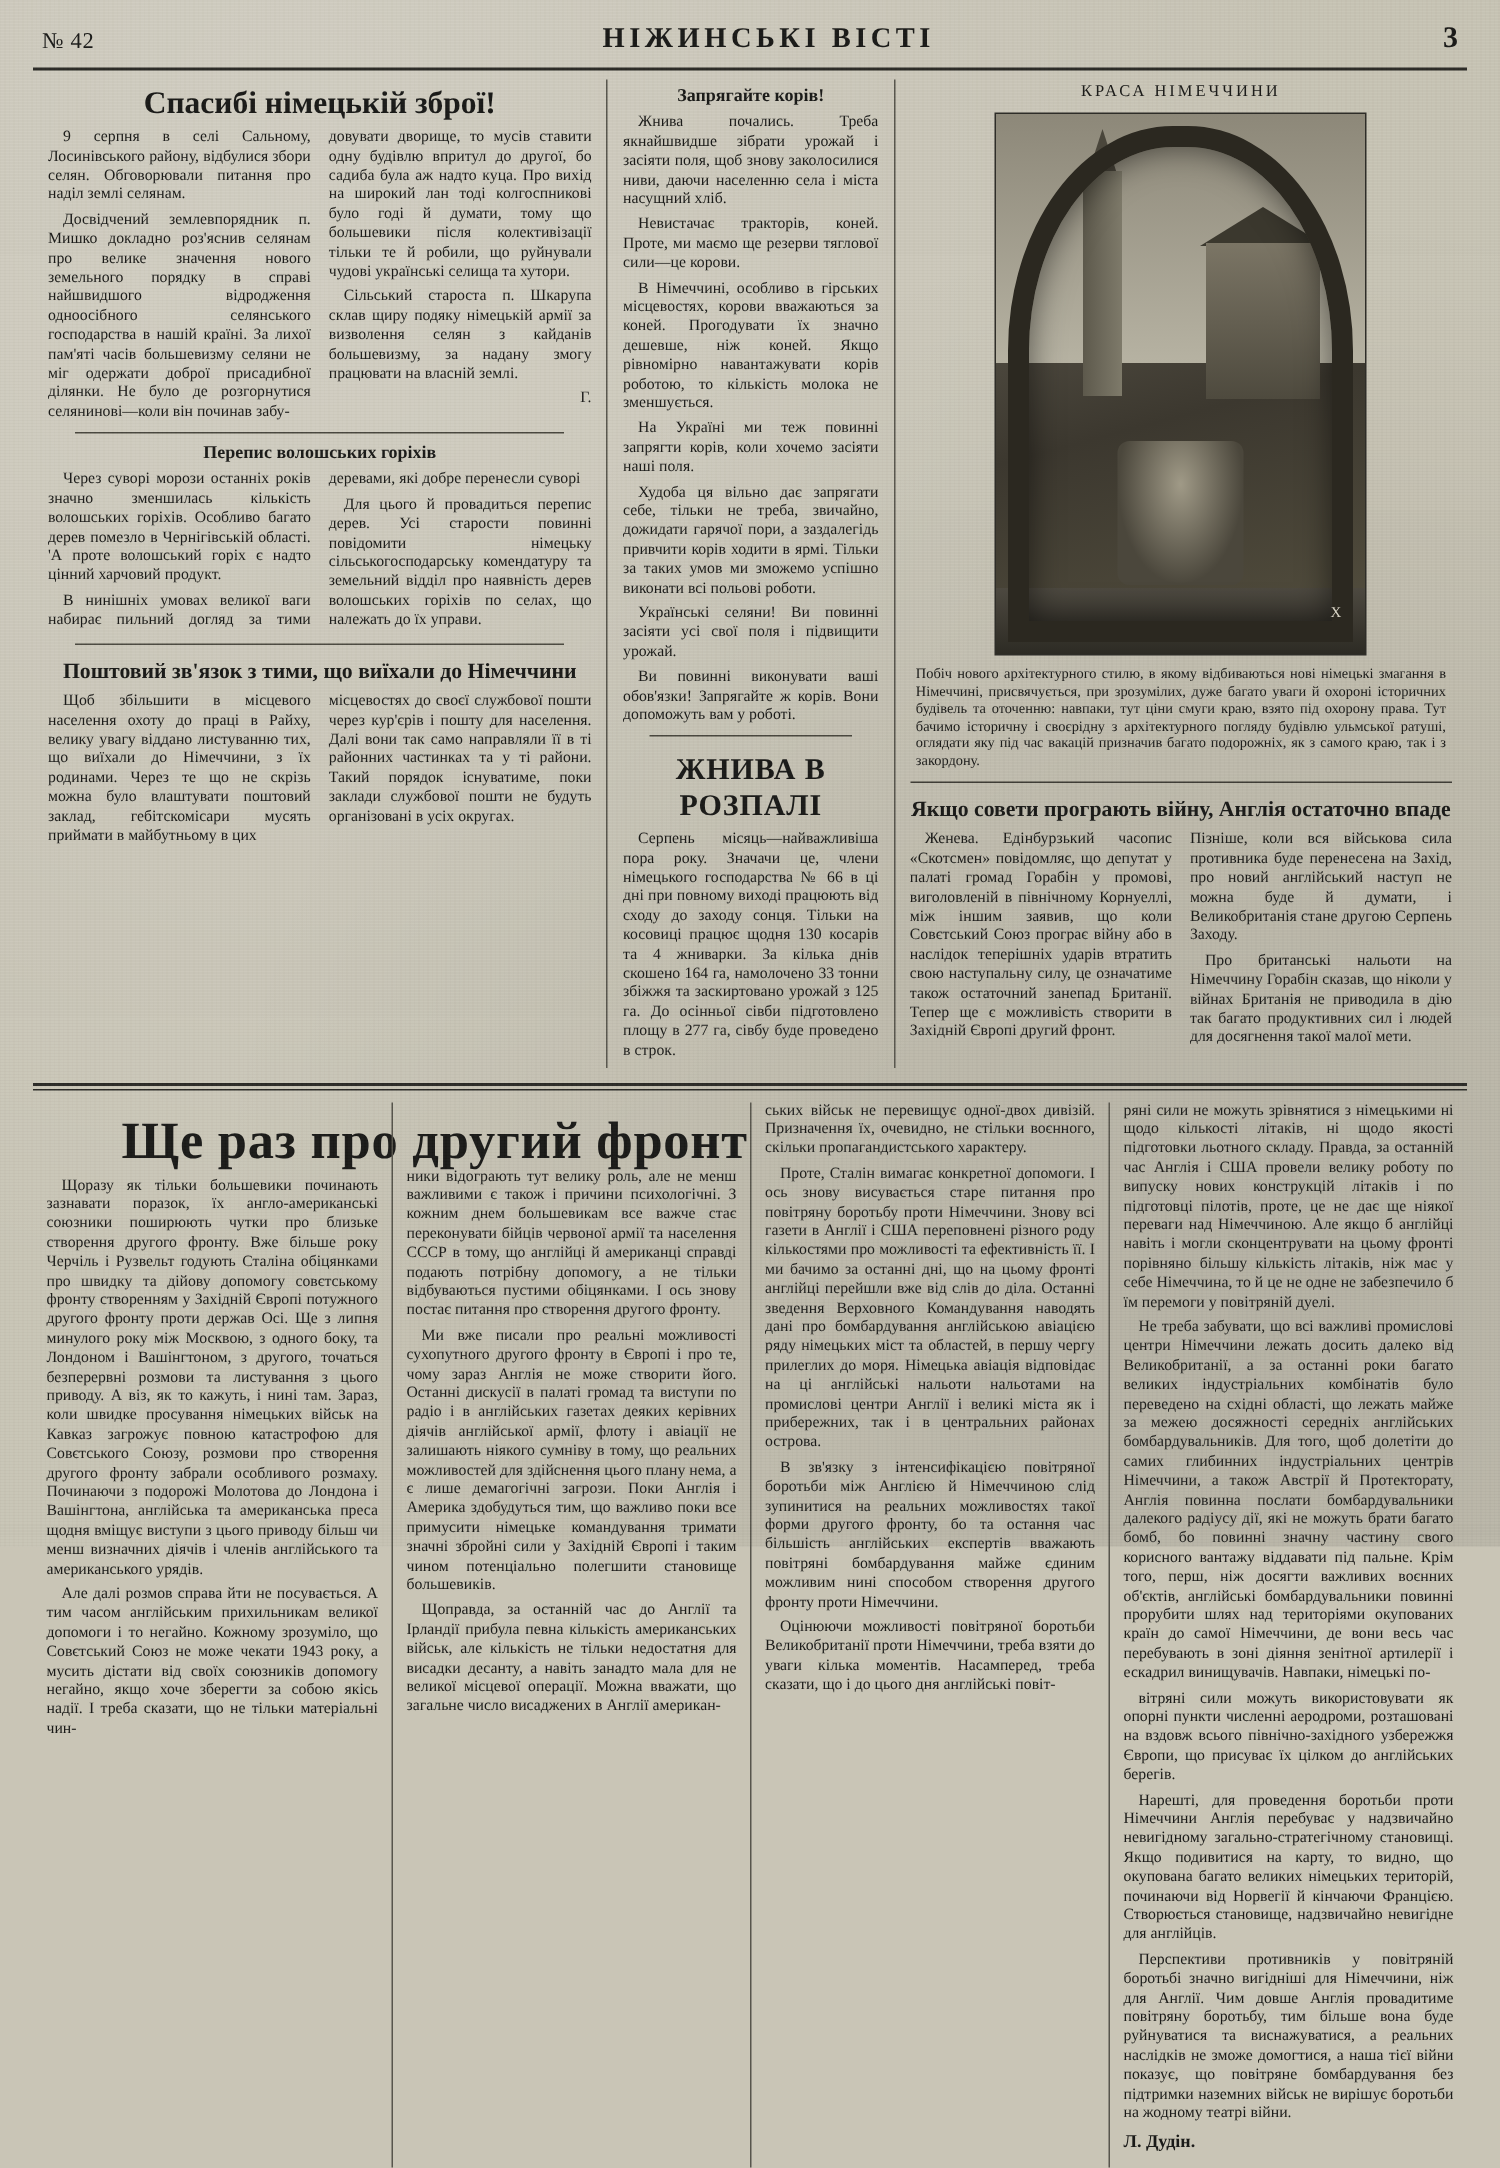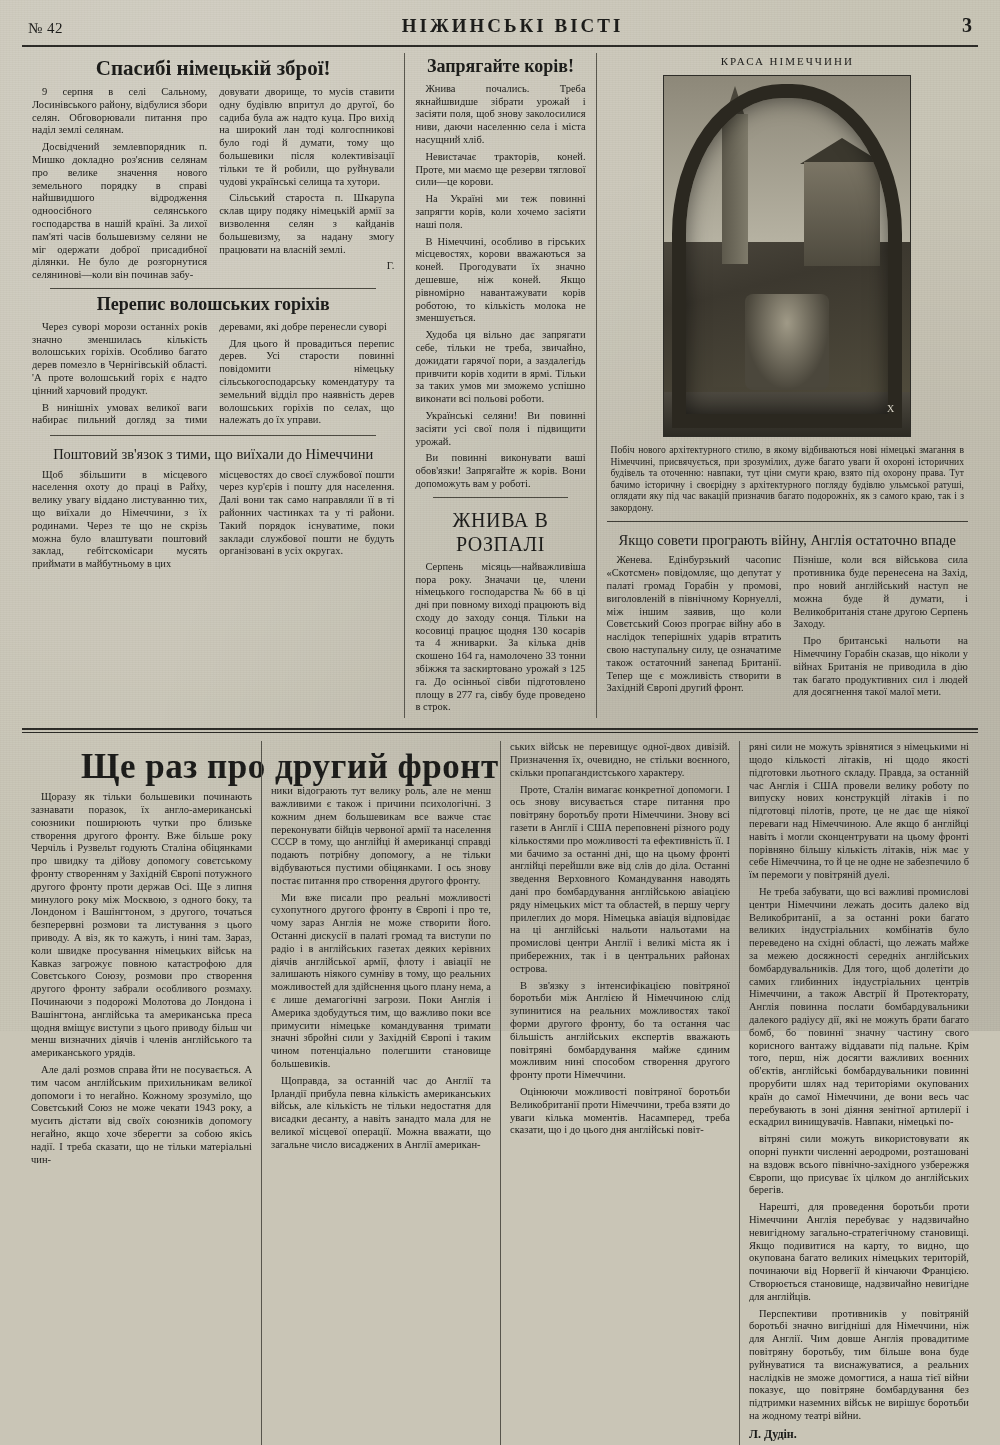--- a/index.html
+++ b/index.html
@@ -60,25 +60,25 @@
     border-left:1px solid #57554c;
   }
 
   h2.head{
     font-size:21px;
     text-align:center;
     font-weight:bold;
     margin:4px 0 6px 0;
     line-height:1.1;
   }
-  h2.head.sm{font-size:18px;}
+  h2.head.sm{font-size:12px;}
   h3.subhead{
     font-size:14.5px;
     text-align:center;
-    font-weight:normal;
+    font-weight:bold;
     margin:10px 0 5px 0;
     line-height:1.2;
   }
   h3.subhead.caps{font-size:20px;letter-spacing:.6px;}
 
   .twocol{
     column-count:2;
     column-gap:12px;
     column-rule:0;
   }
@@ -232,22 +232,22 @@
       <div class="twocol">
         <p class="body">Щоб збільшити в місцевого населення охоту до праці в Райху, велику увагу віддано листуванню тих, що виїхали до Німеччини, з їх родинами. Через те що не скрізь можна було влаштувати поштовий заклад, гебітскомісари мусять приймати в майбутньому в цих</p>
         <p class="body noind">місцевостях до своєї службової пошти через кур'єрів і пошту для населення. Далі вони так само направляли її в ті районних частинках та у ті райони. Такий порядок існуватиме, поки заклади службової пошти не будуть організовані в усіх округах.</p>
       </div>
     </div>
 
     <div class="col vline" style="width:20%;">
       <h2 class="head sm">Запрягайте корів!</h2>
       <p class="body">Жнива почались. Треба якнайшвидше зібрати урожай і засіяти поля, щоб знову заколосилися ниви, даючи населенню села і міста насущний хліб.</p>
       <p class="body">Невистачає тракторів, коней. Проте, ми маємо ще резерви тяглової сили—це корови.</p>
+      <p class="body">В Німеччині, особливо в гірських місцевостях, корови вважаються за коней. Прогодувати їх значно дешевше, ніж коней. Якщо рівномірно навантажувати корів роботою, то кількість молока не зменшується.</p>
       <p class="body">На Україні ми теж повинні запрягти корів, коли хочемо засіяти наші поля.</p>
-      <p class="body">В Німеччині, особливо в гірських місцевостях, корови вважаються за коней. Прогодувати їх значно дешевше, ніж коней. Якщо рівномірно навантажувати корів роботою, то кількість молока не зменшується.</p>
       <p class="body">Худоба ця вільно дає запрягати себе, тільки не треба, звичайно, дожидати гарячої пори, а заздалегідь привчити корів ходити в ярмі. Тільки за таких умов ми зможемо успішно виконати всі польові роботи.</p>
       <p class="body">Українські селяни! Ви повинні засіяти усі свої поля і підвищити урожай.</p>
       <p class="body">Ви повинні виконувати ваші обов'язки! Запрягайте ж корів. Вони допоможуть вам у роботі.</p>
 
       <div class="hr-sm"></div>
 
       <h3 class="subhead caps">ЖНИВА В РОЗПАЛІ</h3>
       <p class="body">Серпень місяць—найважливіша пора року. Значачи це, члени німецького господарства № 66 в ці дні при повному виході працюють від сходу до заходу сонця. Тільки на косовиці працює щодня 130 косарів та 4 жниварки. За кілька днів скошено 164 га, намолочено 33 тонни збіжжя та заскиртовано урожай з 125 га. До осінньої сівби підготовлено площу в 277 га, сівбу буде проведено в строк.</p>
     </div>
 

